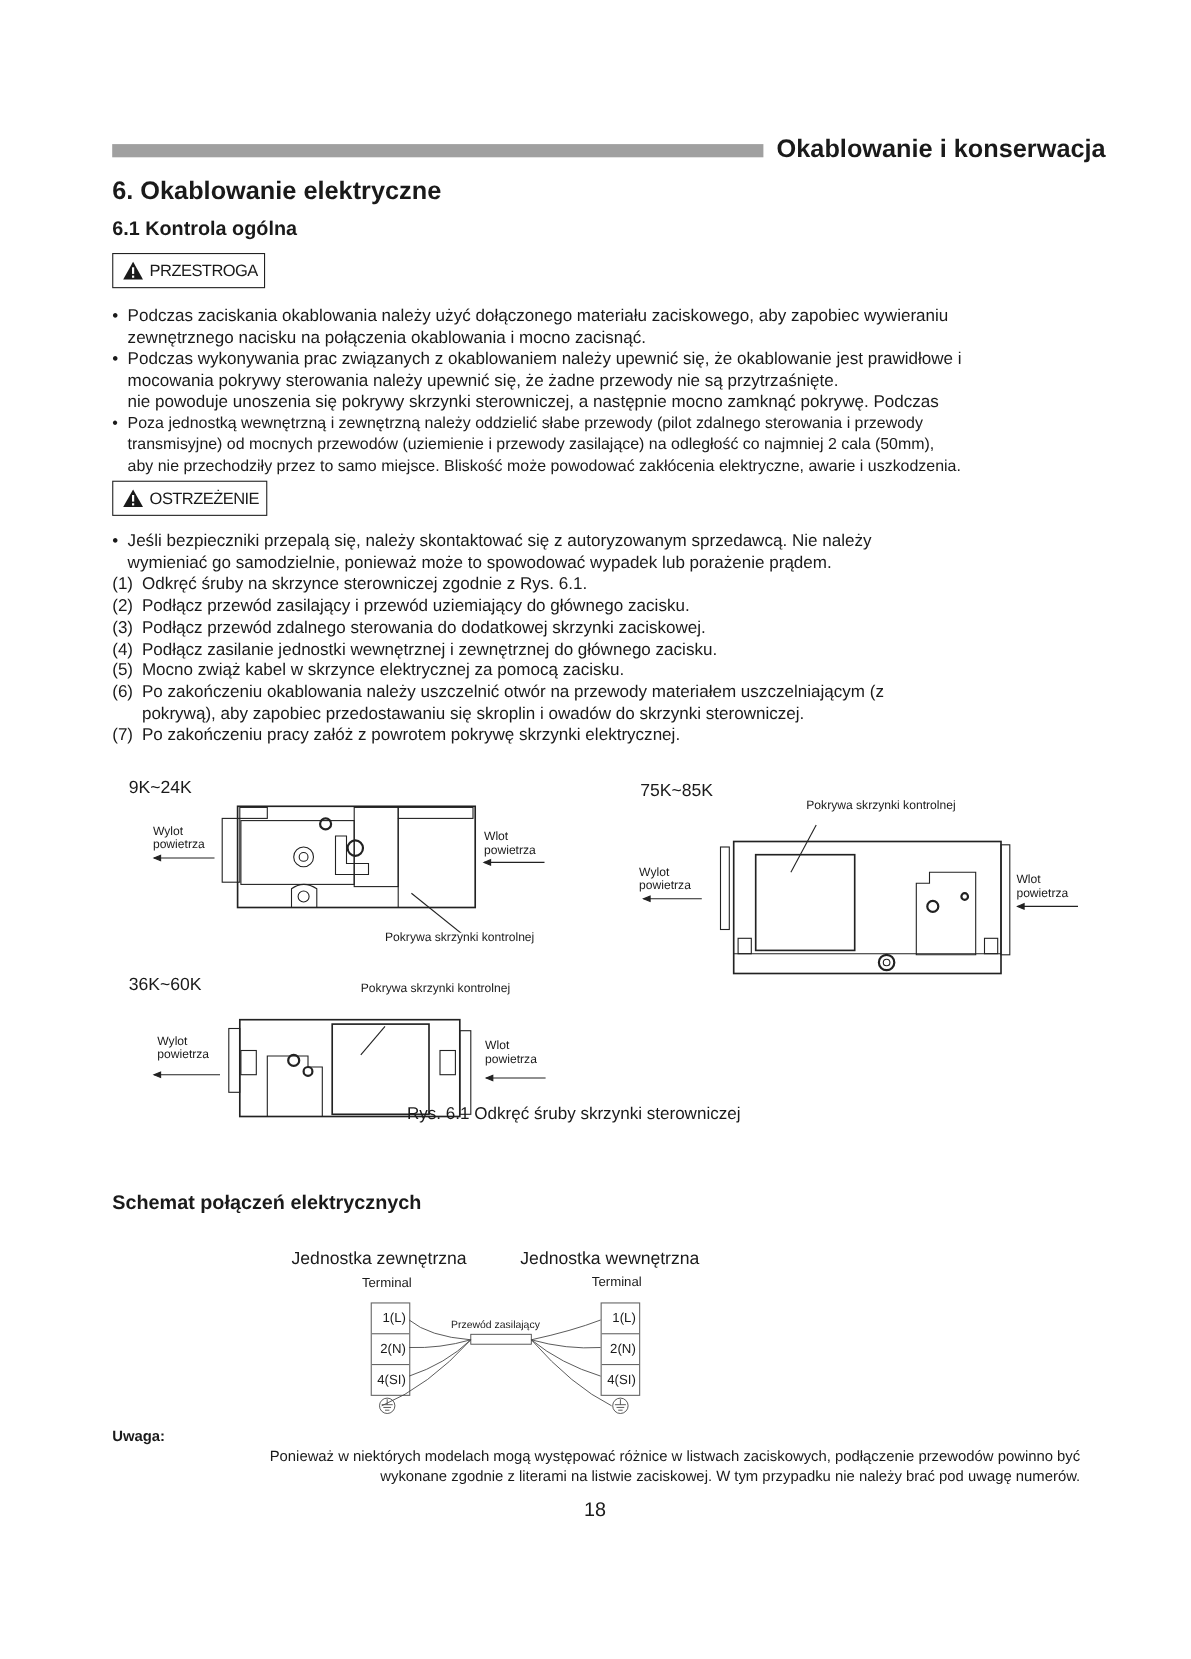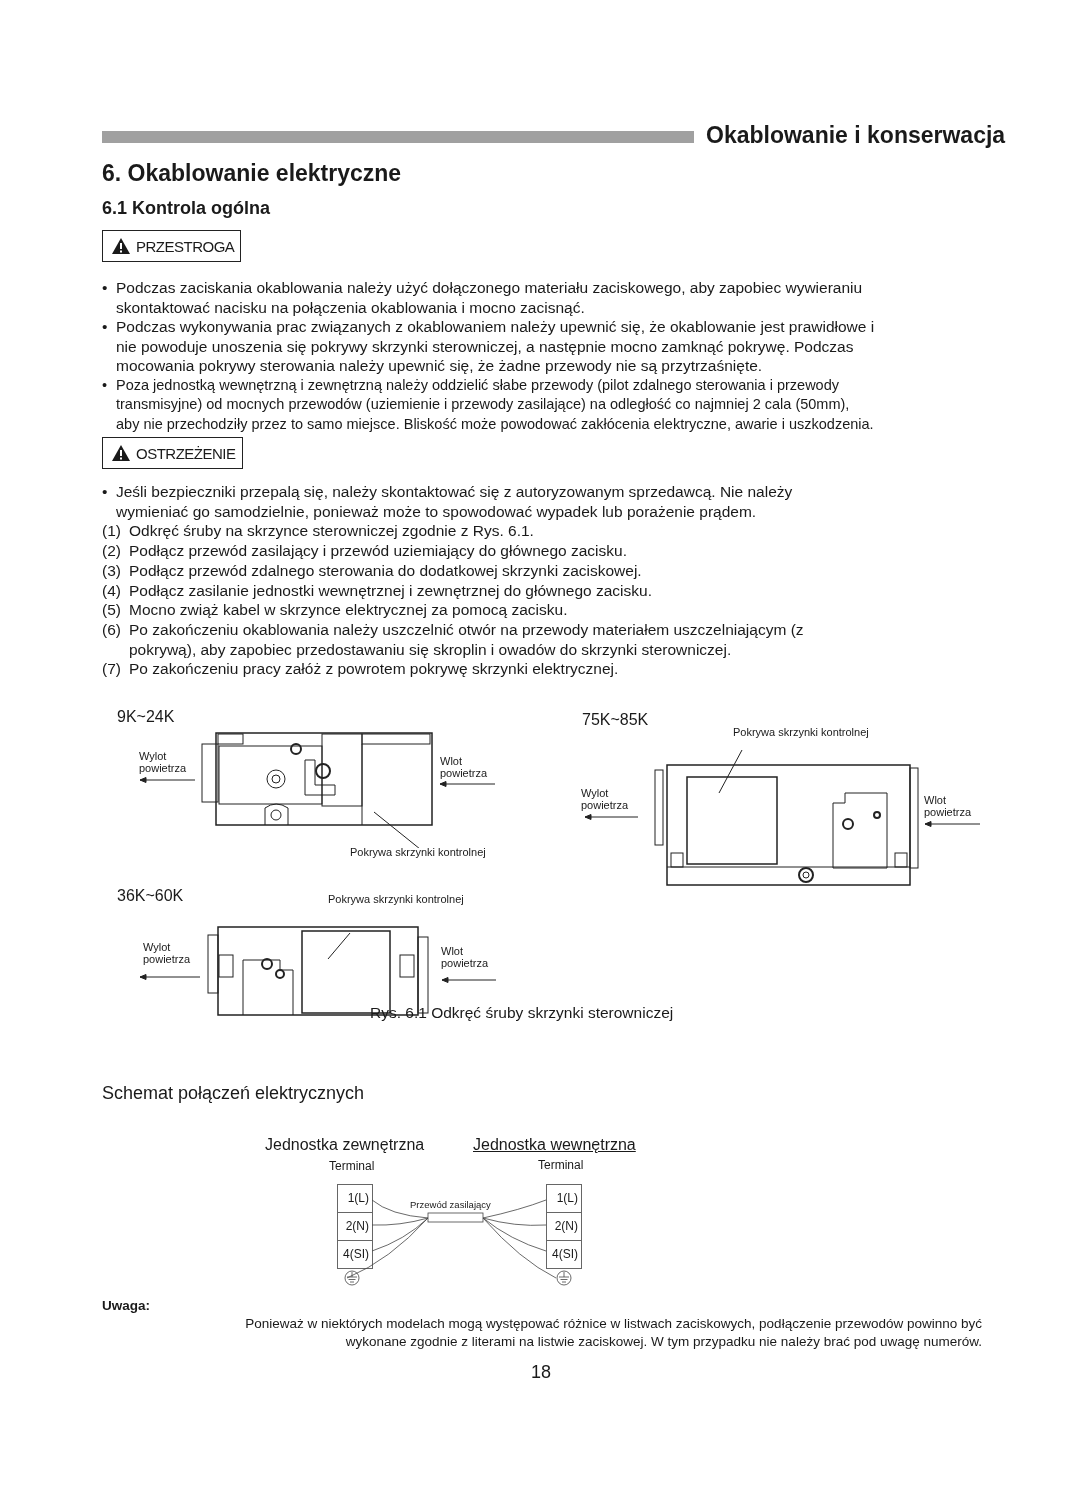--- a/index.html
+++ b/index.html
@@ -14,21 +14,21 @@
            font-size: 15px; letter-spacing: -0.5px; transform-origin: left; }
   .badge svg { margin-right: 5px; }
   .para { font-size: 15.5px; line-height: 19.5px; width: 890px; }
   .bullet { position: relative; padding-left: 14px; }
   .bullet::before { content: "•"; position: absolute; left: 0; top: 0; }
   .numitem { display: flex; }
   .numitem .n { flex: 0 0 auto; width: 27px; }
   .small { font-size: 11px; white-space: nowrap; }
   .model { font-size: 16px; white-space: nowrap; }
   .caption { font-size: 15.5px; white-space: nowrap; }
-  .h3 { font-size: 18px; font-weight: normal; white-space: nowrap; }
+  .h3 { font-size: 18px; font-weight: bold; white-space: nowrap; }
   .note-title { font-size: 13.5px; font-weight: bold; }
   .note-text { font-size: 13.5px; line-height: 18px; width: 880px; text-align: right; }
   .page-num { font-size: 18px; }
   .unit-label { font-size: 16px; white-space: nowrap; }
   .term-label { font-size: 12px; white-space: nowrap; }
   .terminal-cell { font-size: 12px; }
 </style>
 </head>
 <body>
 
@@ -43,26 +43,26 @@
     <polygon points="10,1 19,17 1,17" fill="#1a1a1a"></polygon>
     <rect x="9" y="6" width="2" height="6" fill="#fff"></rect>
     <rect x="9" y="13.5" width="2" height="2" fill="#fff"></rect>
   </svg>
   <span>PRZESTROGA</span>
 </div>
 
 <div class="abs para" style="left:102px; top:278px;">
   <div class="bullet">
     <div>Podczas zaciskania okablowania należy użyć dołączonego materiału zaciskowego, aby zapobiec wywieraniu</div>
-    <div>skontaktować nacisku na połączenia okablowania i mocno zacisnąć.</div>
+    <div>zewnętrznego nacisku na połączenia okablowania i mocno zacisnąć.</div>
   </div>
   <div class="bullet">
     <div>Podczas wykonywania prac związanych z okablowaniem należy upewnić się, że okablowanie jest prawidłowe i</div>
+    <div>mocowania pokrywy sterowania należy upewnić się, że żadne przewody nie są przytrzaśnięte.</div>
     <div>nie powoduje unoszenia się pokrywy skrzynki sterowniczej, a następnie mocno zamknąć pokrywę. Podczas</div>
-    <div>mocowania pokrywy sterowania należy upewnić się, że żadne przewody nie są przytrzaśnięte.</div>
   </div>
   <div class="bullet" style="font-size:14.5px;">
     <div>Poza jednostką wewnętrzną i zewnętrzną należy oddzielić słabe przewody (pilot zdalnego sterowania i przewody</div>
     <div>transmisyjne) od mocnych przewodów (uziemienie i przewody zasilające) na odległość co najmniej 2 cala (50mm),</div>
     <div>aby nie przechodziły przez to samo miejsce. Bliskość może powodować zakłócenia elektryczne, awarie i uszkodzenia.</div>
   </div>
 </div>
 
 <div class="abs badge" style="left:102px; top:437px;">
   <svg width="20" height="18" viewBox="0 0 20 18">
@@ -201,21 +201,21 @@
     <rect x="288" y="32" width="10" height="76"></rect>
     <line x1="200" y1="14" x2="178" y2="40" transform="translate(20,14)"></line>
   </g>
 </svg>
 
 <div class="abs caption" style="left:370px; top:1004px;">Rys. 6.1 Odkręć śruby skrzynki sterowniczej</div>
 
 <div class="abs h3" style="left:102px; top:1083px;">Schemat połączeń elektrycznych</div>
 
 <div class="abs unit-label" style="left:265px; top:1136px;">Jednostka zewnętrzna</div>
-<div class="abs unit-label" style="left:473px; top:1136px;text-decoration:underline;">Jednostka wewnętrzna</div>
+<div class="abs unit-label" style="left:473px; top:1136px;">Jednostka wewnętrzna</div>
 <div class="abs term-label" style="left:329px; top:1159px;">Terminal</div>
 <div class="abs term-label" style="left:538px; top:1158px;">Terminal</div>
 
 <div class="abs" style="left:337px; top:1184px; width:34px; border:1px solid #666;">
   <div class="terminal-cell" style="height:27px; line-height:27px; text-align:right; padding-right:3px; border-bottom:1px solid #666;">1(L)</div>
   <div class="terminal-cell" style="height:27px; line-height:27px; text-align:right; padding-right:3px; border-bottom:1px solid #666;">2(N)</div>
   <div class="terminal-cell" style="height:27px; line-height:27px; text-align:right; padding-right:3px;">4(SI)</div>
 </div>
 
 <div class="abs" style="left:546px; top:1184px; width:34px; border:1px solid #666;">

